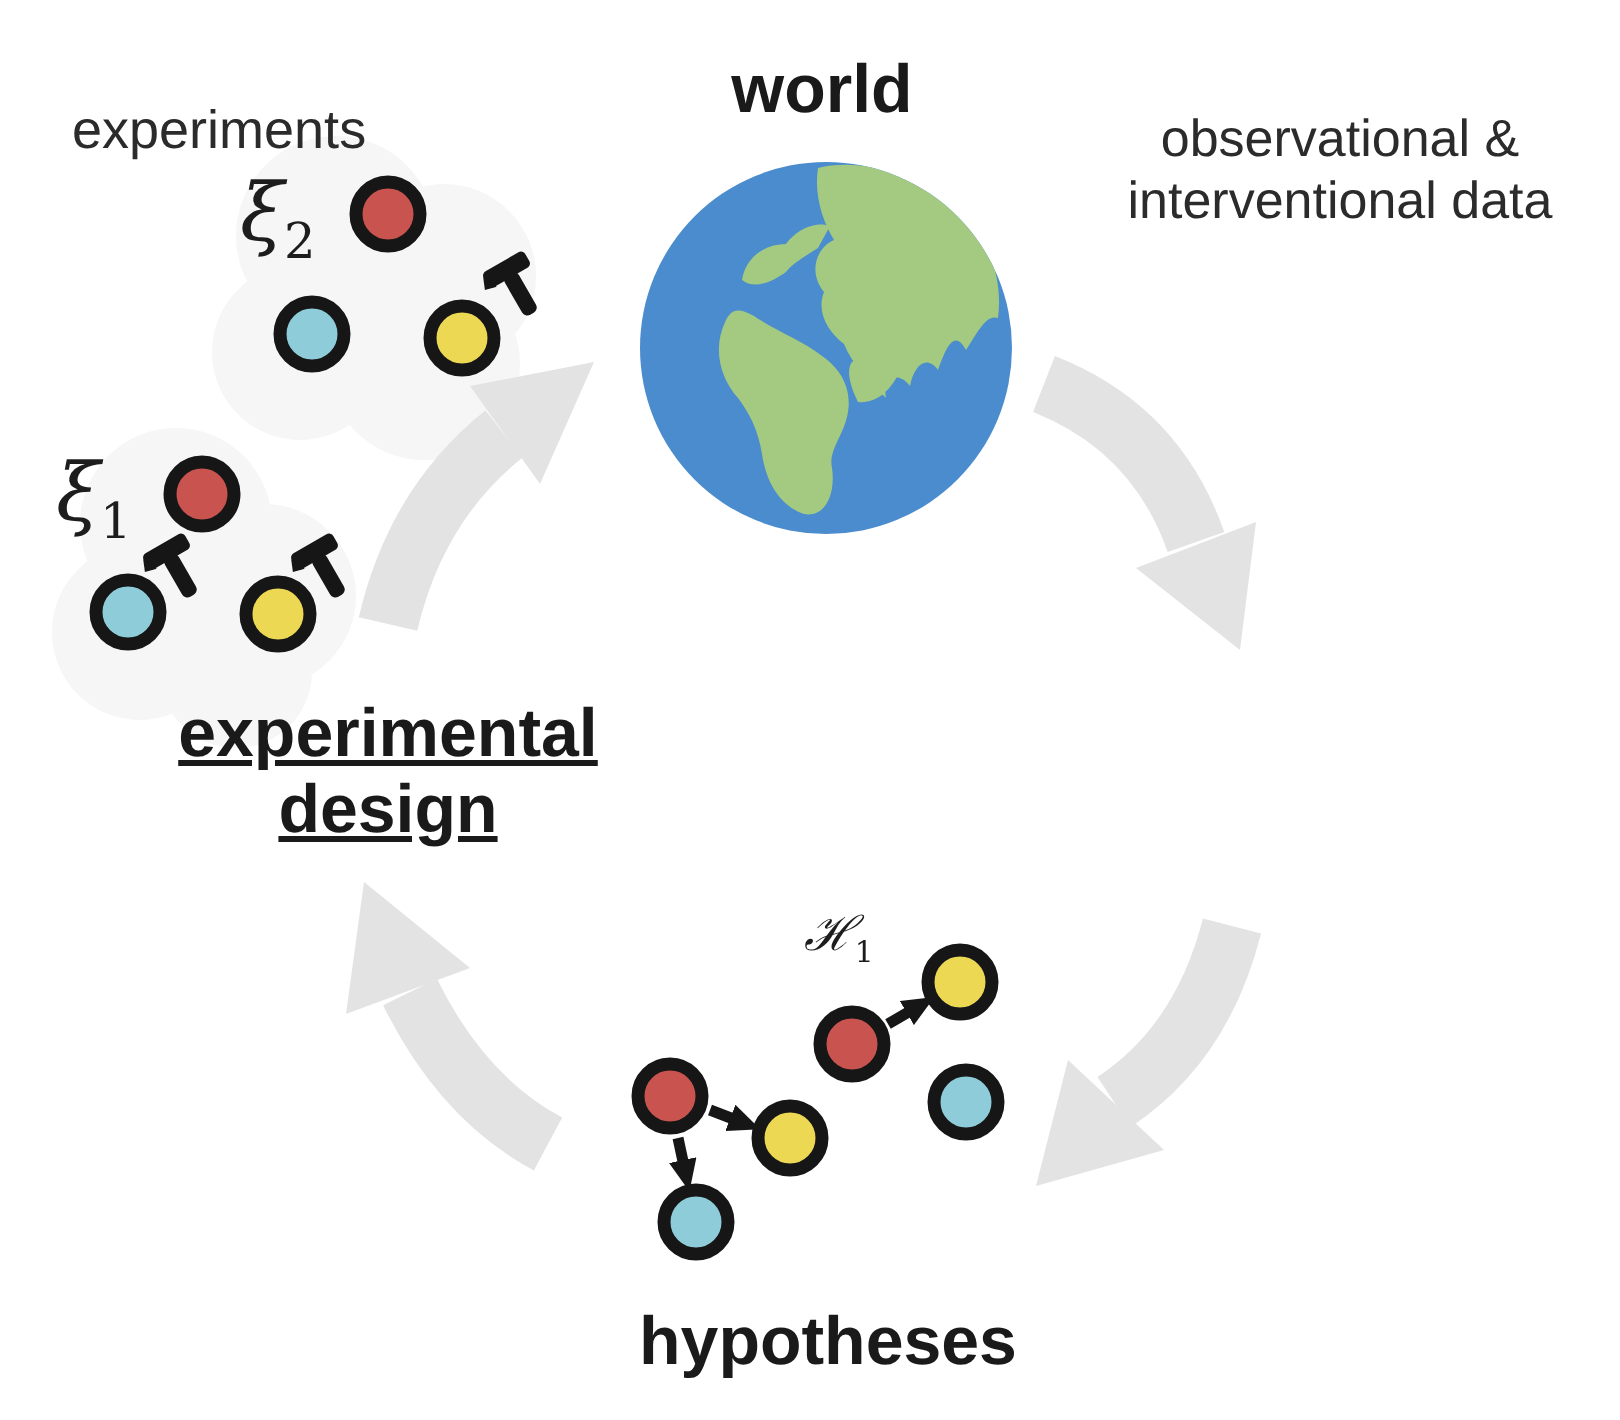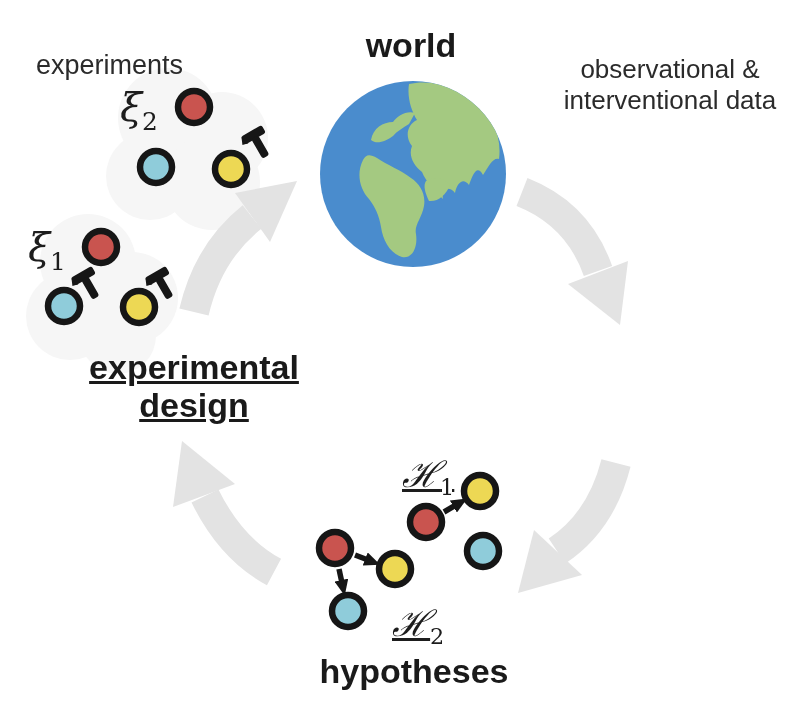--- a/index.html
+++ b/index.html
@@ -20,21 +20,21 @@
   .lbl.title .line{line-height:38px;}
   .math{
     position:absolute;
     font-family:"DejaVu Serif", serif;
     font-style:italic;
     color:#1d1d1d;
     white-space:nowrap;
   }
   .math sub{font-size:0.62em;font-style:normal;line-height:0;}
   .math.xi{font-size:40px;}
-  .math.h{font-size:36px;text-decoration:underline;}
+  .math.h{font-size:24px;}
   
   .cluster-blob{fill:var(--cluster-bg,#f6f6f6);}
   .big-arrow-stroke{fill:none;stroke:var(--arrow-gray,#e3e3e3);stroke-width:30;}
   .big-arrow-head{fill:var(--arrow-gray,#e3e3e3);}
   .globe-ocean{fill:var(--globe-ocean,#4a8ccd);}
   .globe-land{fill:var(--globe-land,#a4c981);}
   .node{stroke:var(--node-outline,#151515);stroke-width:6.5;}
   .node.red{fill:var(--node-red,#c9544f);}
   .node.cyan{fill:var(--node-cyan,#8fccda);}
   .node.yellow{fill:var(--node-yellow,#edd854);}
@@ -155,15 +155,14 @@
   </div>
 
   <div class="lbl title centered" style="left:414px;top:652px;">hypotheses</div>
 
   <div class="math xi" style="left:120px;top:84px;"><span>ξ</span><sub>2</sub></div>
 
   <div class="math xi" style="left:28px;top:224px;"><span>ξ</span><sub>1</sub></div>
 
   <div class="math h" style="left:402px;top:449px;"><span>ℋ</span><sub>1</sub></div>
 
-  <div class="math h" style="left:392px;top:598px;"><span>ℋ</span><sub>2</sub></div>
 
 </div>
 
 </body></html>

